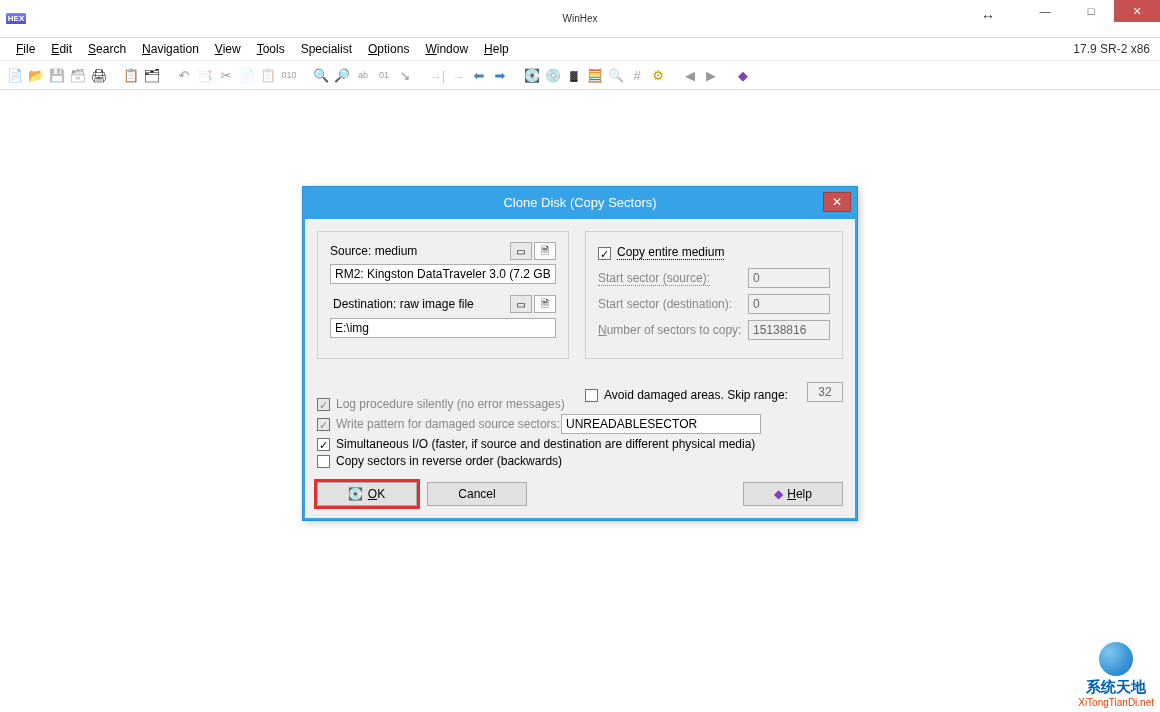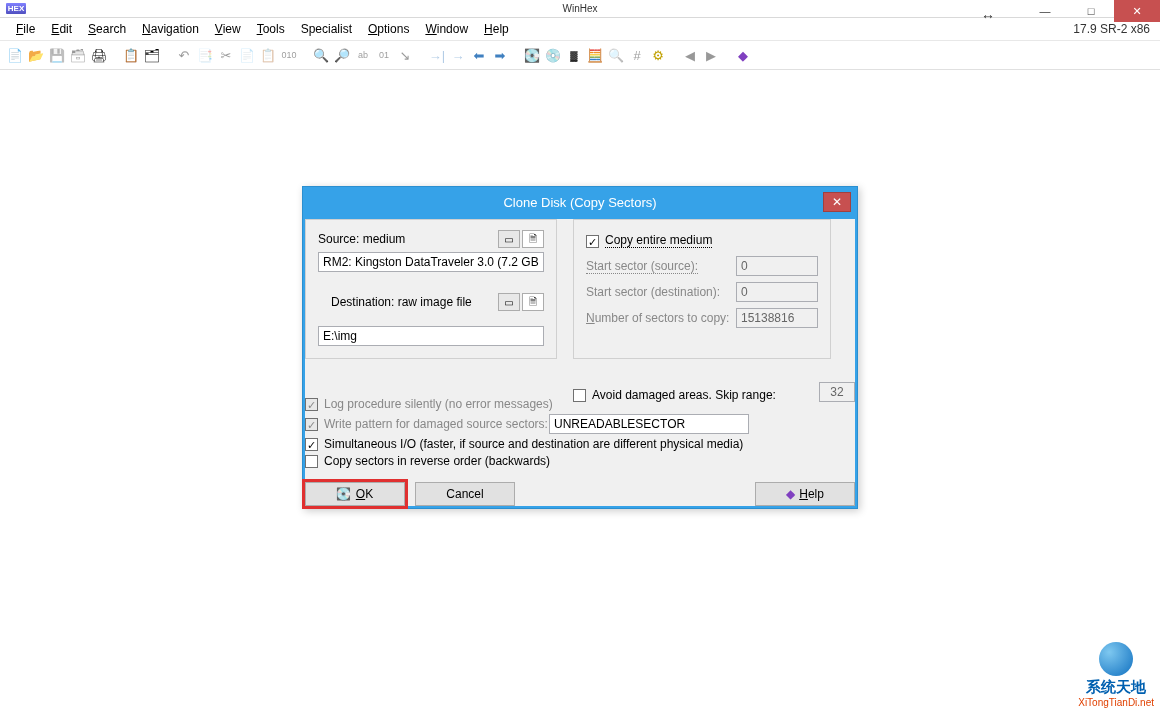--- a/index.html
+++ b/index.html
@@ -1,19 +1,19 @@
 <!DOCTYPE html>
 <html><head>
 <meta charset="utf-8">
 <style>
 * { box-sizing: border-box; margin: 0; padding: 0; font-family: "Segoe UI", Tahoma, sans-serif; }
 body { width: 1160px; height: 712px; background: #fff; position: relative; overflow: hidden; }
 
 
-.titlebar { height: 18px; background: #fff; border-bottom: 1px solid #d9d9d9; display: flex; align-items: center; position: relative; }
+.titlebar { height: 38px; background: #fff; border-bottom: 1px solid #d9d9d9; display: flex; align-items: center; position: relative; }
 .app-icon { width: 28px; height: 28px; display: flex; align-items: center; justify-content: center; margin: 0 2px; }
 .app-icon span { font-size: 8px; font-weight: bold; color: #3030a0; background: linear-gradient(#8080ff,#5050c0); color:#fff; padding:1px 2px; border-radius:1px;}
 .title-text { position: absolute; left: 50%; transform: translateX(-50%); font-size: 10px; color: #333; }
 .win-controls { position: absolute; right: 0; top: 0; display: flex; }
 .win-btn { width: 46px; height: 22px; display: flex; align-items: center; justify-content: center; font-size: 11px; color: #333; }
 .win-btn.close { background: #c75050; color: #fff; width: 46px; height:22px;}
 .arrows-icon { position:absolute; right:170px; top:6px; font-size:14px; color:#333; letter-spacing:-5px;}
 
 
 .menubar { height: 22px; display: flex; align-items: center; padding: 0 8px; font-size: 12px; }
@@ -23,21 +23,21 @@
 
 
 .toolbar { height: 30px; border-top:1px solid #e8e8e8; border-bottom: 1px solid #e0e0e0; display: flex; align-items: center; padding: 0 6px; gap: 3px; }
 .tb-icon { width: 18px; height: 18px; display: inline-flex; align-items:center; justify-content:center; font-size:13px;}
 .tb-sep { width: 8px; }
 
 
 .dialog { position: absolute; left: 302px; top: 186px; width: 556px; background: #36a2e8; border: 1px solid #2b8fd0; box-shadow: 2px 2px 8px rgba(0,0,0,0.2); }
 .dlg-title { height: 30px; display: flex; align-items: center; justify-content: center; color: #fff; font-size: 13px; position: relative; }
 .dlg-close { position: absolute; right: 6px; top: 5px; width: 28px; height: 20px; background: #c75050; border:1px solid #a04040; color: #fff; display: flex; align-items: center; justify-content: center; font-size: 12px; }
-.dlg-body { background: #f0f0f0; margin: 2px; }
+.dlg-body { background: #f0f0f0; margin: 2px; padding: 12px; }
 
 .groupbox { border: 1px solid #d0d0d0; background: #f0f0f0; padding: 10px 12px 12px 12px; position: relative; font-size: 12px; }
 .row { display: flex; gap: 16px; }
 .col-left { width: 252px; }
 .col-right { width: 258px; }
 
 .label { font-size: 12px; color: #000; margin-bottom: 4px; display:block;}
 .mini-btn { width: 22px; height: 18px; border: 1px solid #acacac; background: #e8e8e8; display: inline-flex; align-items:center; justify-content:center; font-size:10px; margin-left:2px;}
 .text-input { width: 100%; height: 20px; border: 1px solid #abadb3; background: #fff; font-size: 12px; padding: 1px 4px; }
 .num-input { width: 82px; height: 20px; border: 1px solid #abadb3; background: #f0f0f0; font-size: 12px; padding: 1px 4px; color:#666; }
@@ -145,21 +145,21 @@
     <div class="row">
       <div class="groupbox col-left">
         <div style="display:flex; align-items:center; margin-bottom:4px;">
           <span class="label" style="margin:0; flex:1">Source: medium</span>
           <span class="mini-btn">▭</span>
           <span class="mini-btn" style="background:#fff">🗎</span>
         </div>
         <input class="text-input" value="RM2: Kingston DataTraveler 3.0 (7.2 GB, USB)" style="">
         <div style="height:10px"></div>
         <div style="display:flex; align-items:center; margin-bottom:4px;">
-          <span class="label" style="margin:13px; flex:1">Destination: raw image file</span>
+          <span class="label" style="margin:3px; flex:1">Destination: raw image file</span>
           <span class="mini-btn">▭</span>
           <span class="mini-btn" style="background:#fff">🗎</span>
         </div>
         <input class="text-input" value="E:\img" style="">
       </div>
 
       <div class="groupbox col-right">
         <div class="chk-row" style="margin-bottom:8px;">
           <span class="chk checked"></span>
           <span class="dotted-underline">Copy entire medium</span>

